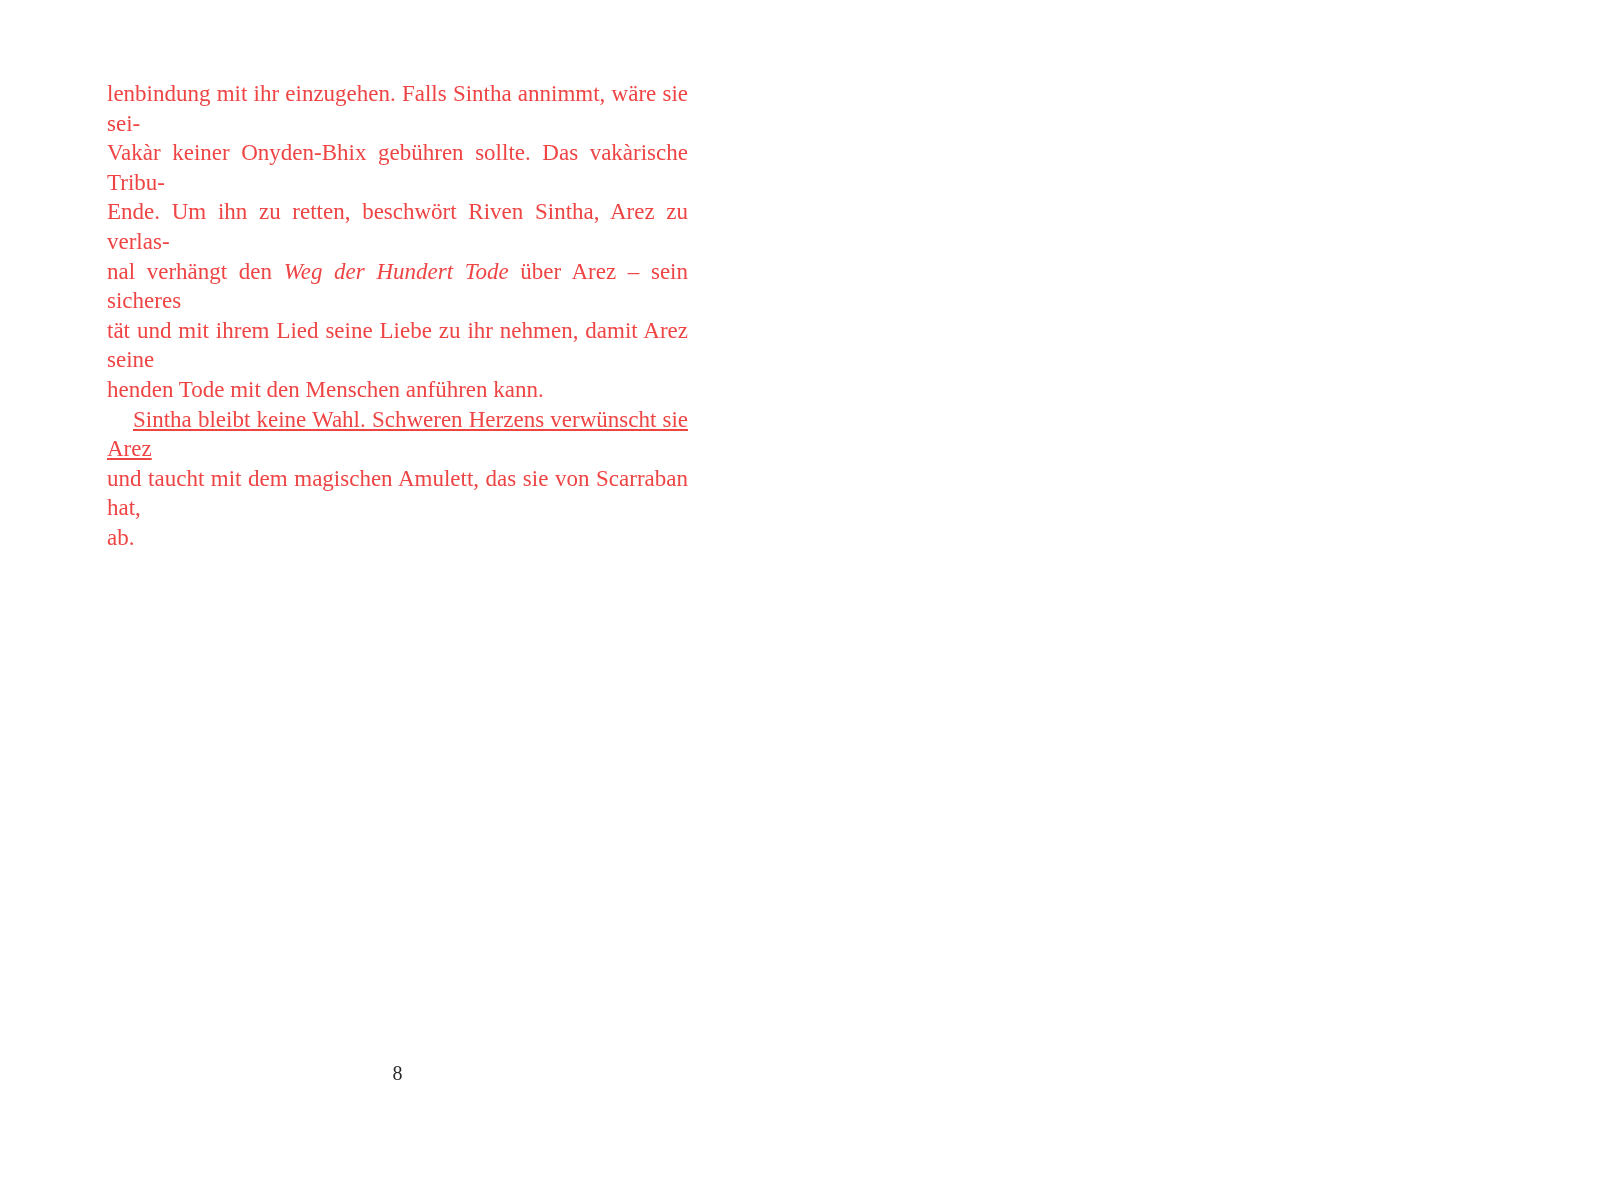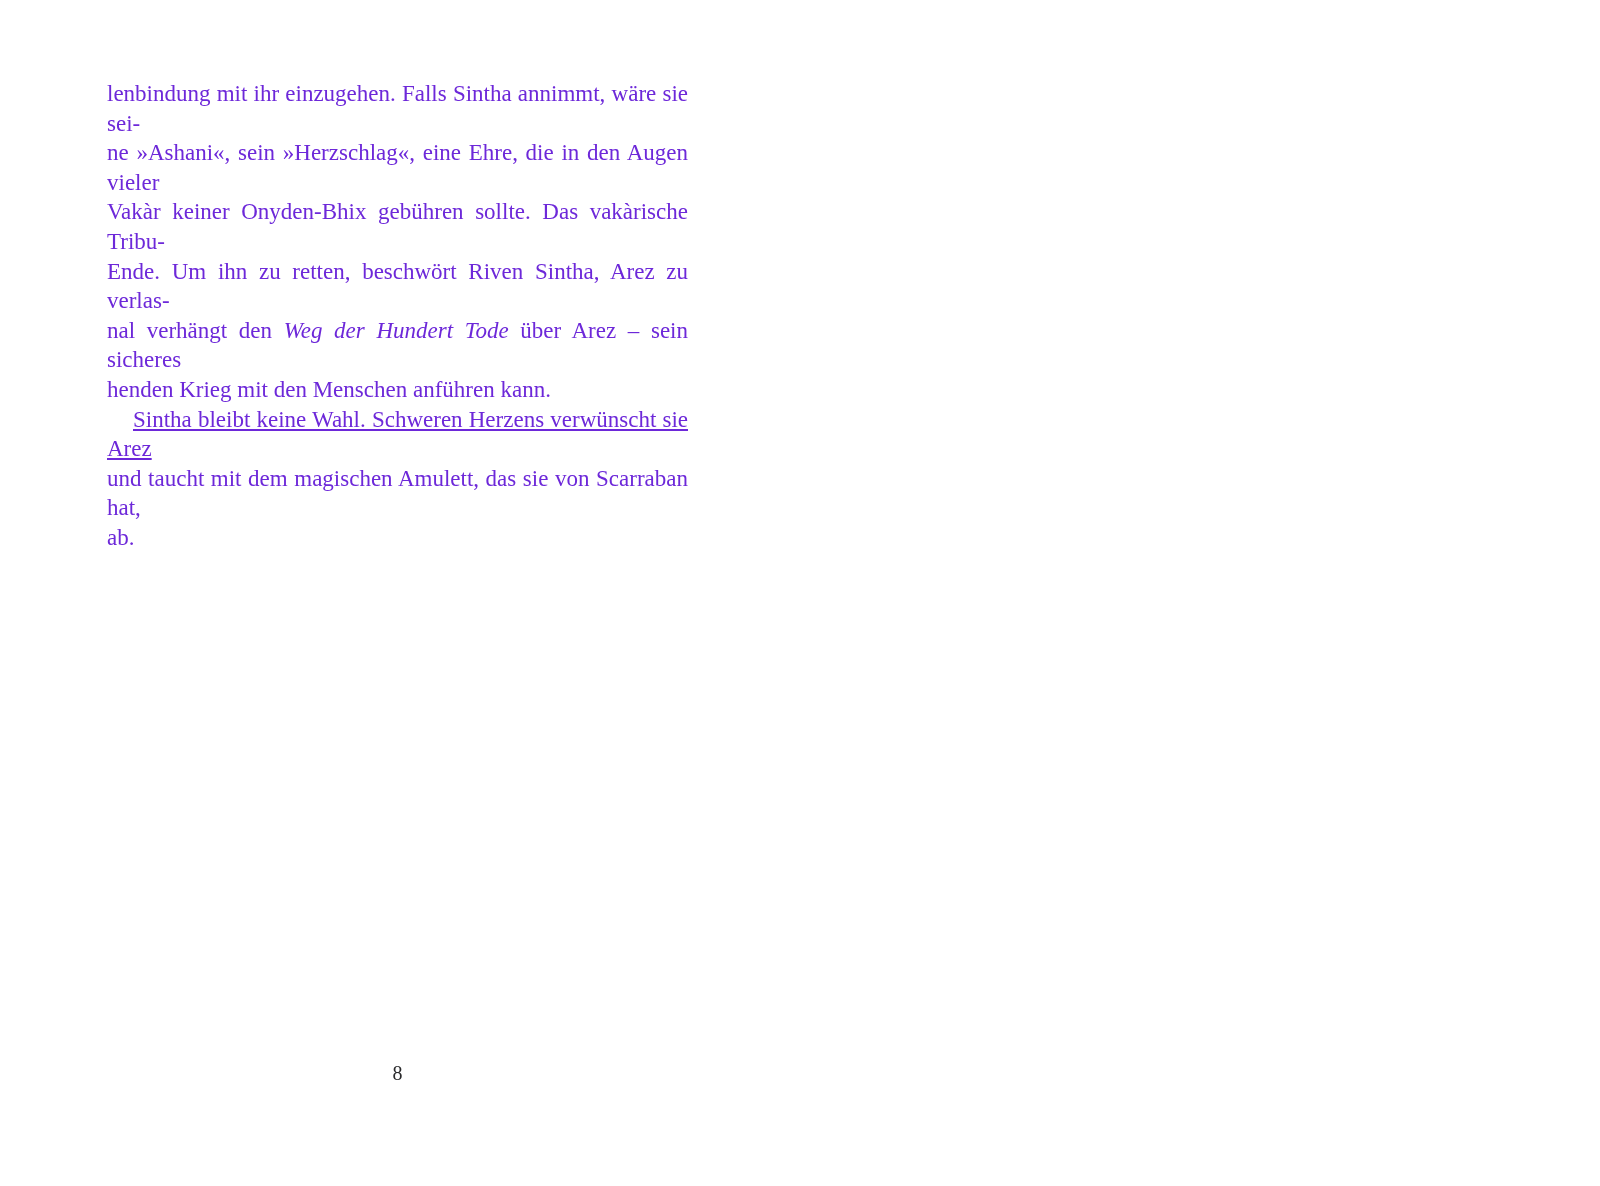--- a/index.html
+++ b/index.html
@@ -5,41 +5,41 @@
   html,body{margin:0;padding:0;}
   body{
     width:1600px;height:1186px;position:relative;background:#ffffff;
     font-family:"Liberation Serif", serif;color:#1e1e1e;overflow:hidden;
     -webkit-font-smoothing:antialiased;
   }
   .page{position:absolute;top:0;height:1186px;width:800px;}
   #page-left{left:0;}
   #page-right{left:800px;}
 
-  .textblock{position:absolute;width:581px;font-size:23px;line-height:29.6px;color:#6d28d9;}
+  .textblock{position:absolute;width:581px;font-size:23px;line-height:29.6px;color:#ef4444;}
   #left-text{left:107px;top:79px;}
   .line{text-align:justify;text-align-last:justify;}
   .line.last{text-align-last:left;}
   .line.indent{text-indent:26px;text-decoration:underline;}
   .it{font-style:italic;}
 
   .pagenum{position:absolute;font-size:20px;color:#2a2a2c;text-align:center;width:581px;}
   #pagenum-left{left:107px;top:1062px;}
 </style>
 </head>
 <body>
 
 <div class="page" id="page-left">
   <div class="textblock" id="left-text">
       <div class="line"><span>lenbindung mit ihr einzugehen. Falls Sintha annimmt, wäre sie sei-</span></div>
-      <div class="line"><span>ne »Ashani«, sein »Herzschlag«, eine Ehre, die in den Augen vieler</span></div>
       <div class="line"><span>Vakàr keiner Onyden-Bhix gebühren sollte. Das vakàrische Tribu-</span></div>
       <div class="line"><span>Ende. Um ihn zu retten, beschwört Riven Sintha, Arez zu verlas-</span></div>
       <div class="line"><span>nal verhängt den </span><span class="it">Weg der Hundert Tode</span><span> über Arez – sein sicheres</span></div>
-      <div class="line last"><span>henden Krieg mit den Menschen anführen kann.</span></div>
+      <div class="line"><span>tät und mit ihrem Lied seine Liebe zu ihr nehmen, damit Arez seine</span></div>
+      <div class="line last"><span>henden Tode mit den Menschen anführen kann.</span></div>
       <div class="line indent"><span>Sintha bleibt keine Wahl. Schweren Herzens verwünscht sie Arez</span></div>
       <div class="line"><span>und taucht mit dem magischen Amulett, das sie von Scarraban hat,</span></div>
       <div class="line last"><span>ab.</span></div>
     </div>
   <div class="pagenum" id="pagenum-left">8</div>
 </div>
 
 <div class="page" id="page-right">
   
 

